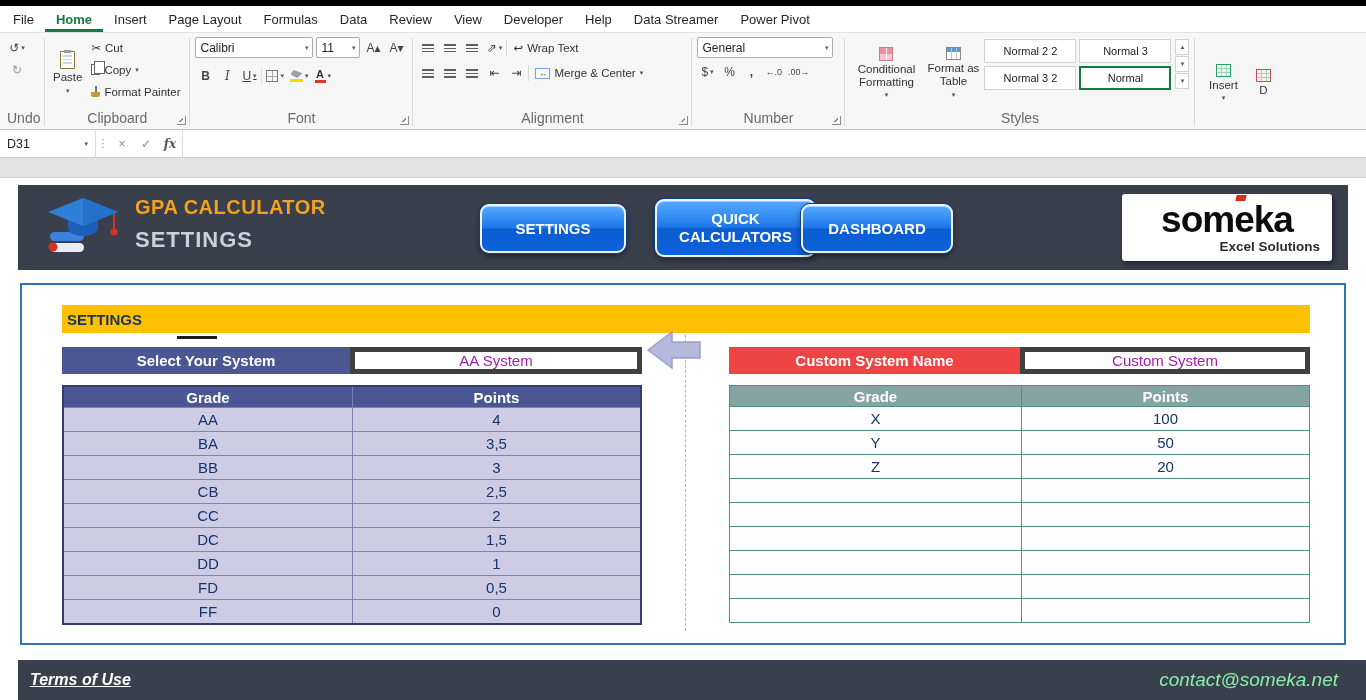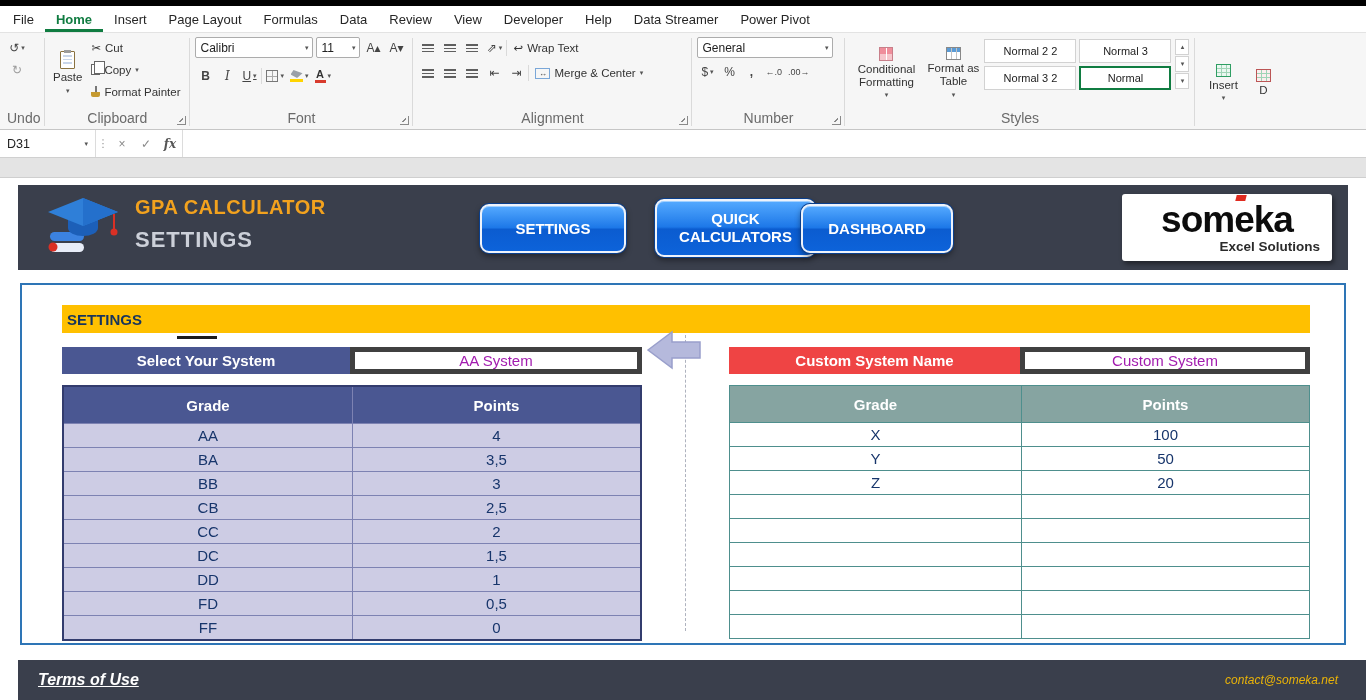--- a/index.html
+++ b/index.html
@@ -106,36 +106,36 @@
   .selrow.right { left:707px; top:62px; width:581px; }
   .selhead { width:288px; display:flex; align-items:center; justify-content:center; color:#fff; font-weight:bold; font-size:15px; }
   .selhead.blue { background:#4a5792; }
   .selhead.sage { background:#ef4444; width:291px; }
   .selval { flex:1; background:#fff; border:5px solid #404040; display:flex; align-items:center; justify-content:center; color:#a21caf; font-size:15px; }
 
   .tbl { position:absolute; top:100px; }
   .tbl.left { left:40px; width:580px; border:2px solid #333c6e; }
   .tbl.right { left:707px; width:581px; border:1.5px solid #4e8f8d; }
   .trow { display:flex; height:24px; }
-  .trow.head { height:36px; }
+  .trow.head { height:20px; }
   .tbl.left .trow.head { background:#4a5792; }
   .tbl.right .trow.head { background:#86a4a1; }
   .trow.head .cell { color:#fff; font-weight:bold; font-size:15px; }
   .cell { display:flex; align-items:center; justify-content:center; font-size:15px; color:#17356b; }
   .c1 { width:288px; }
   .c2 { flex:1; }
   .tbl.left .trow:not(.head) { background:#cdcce4; border-top:1px solid #7d82b2; }
   .tbl.left .c2 { border-left:1px solid #7d82b2; }
   .tbl.right .trow:not(.head) { background:#fff; border-top:1px solid #4e8f8d; }
   .tbl.right .c1 { width:291px; }
   .tbl.right .c2 { border-left:1px solid #4e8f8d; }
 
-  .footer { position:absolute; left:18px; right:0; bottom:0; height:40px; background:#3a3f4c; display:flex; align-items:center; justify-content:space-between; padding:0 28px 0 20px; }
+  .footer { position:absolute; left:18px; right:0; bottom:0; height:40px; background:#3a3f4c; display:flex; align-items:center; justify-content:space-between; padding:0 28px 0 12px; }
   .terms { color:#fff; font-size:16px; font-style:italic; font-weight:bold; text-decoration:underline; cursor:pointer; }
-  .email { color:#eab308; font-size:12px; font-style:italic; }
+  .email { color:#86efac; font-size:19px; font-style:italic; }
 </style>
 </head>
 <body>
 
 <div class="app">
 
   <div class="titlebar"></div>
 
   <div class="tabsrow">
     <div class="tab">File</div>

